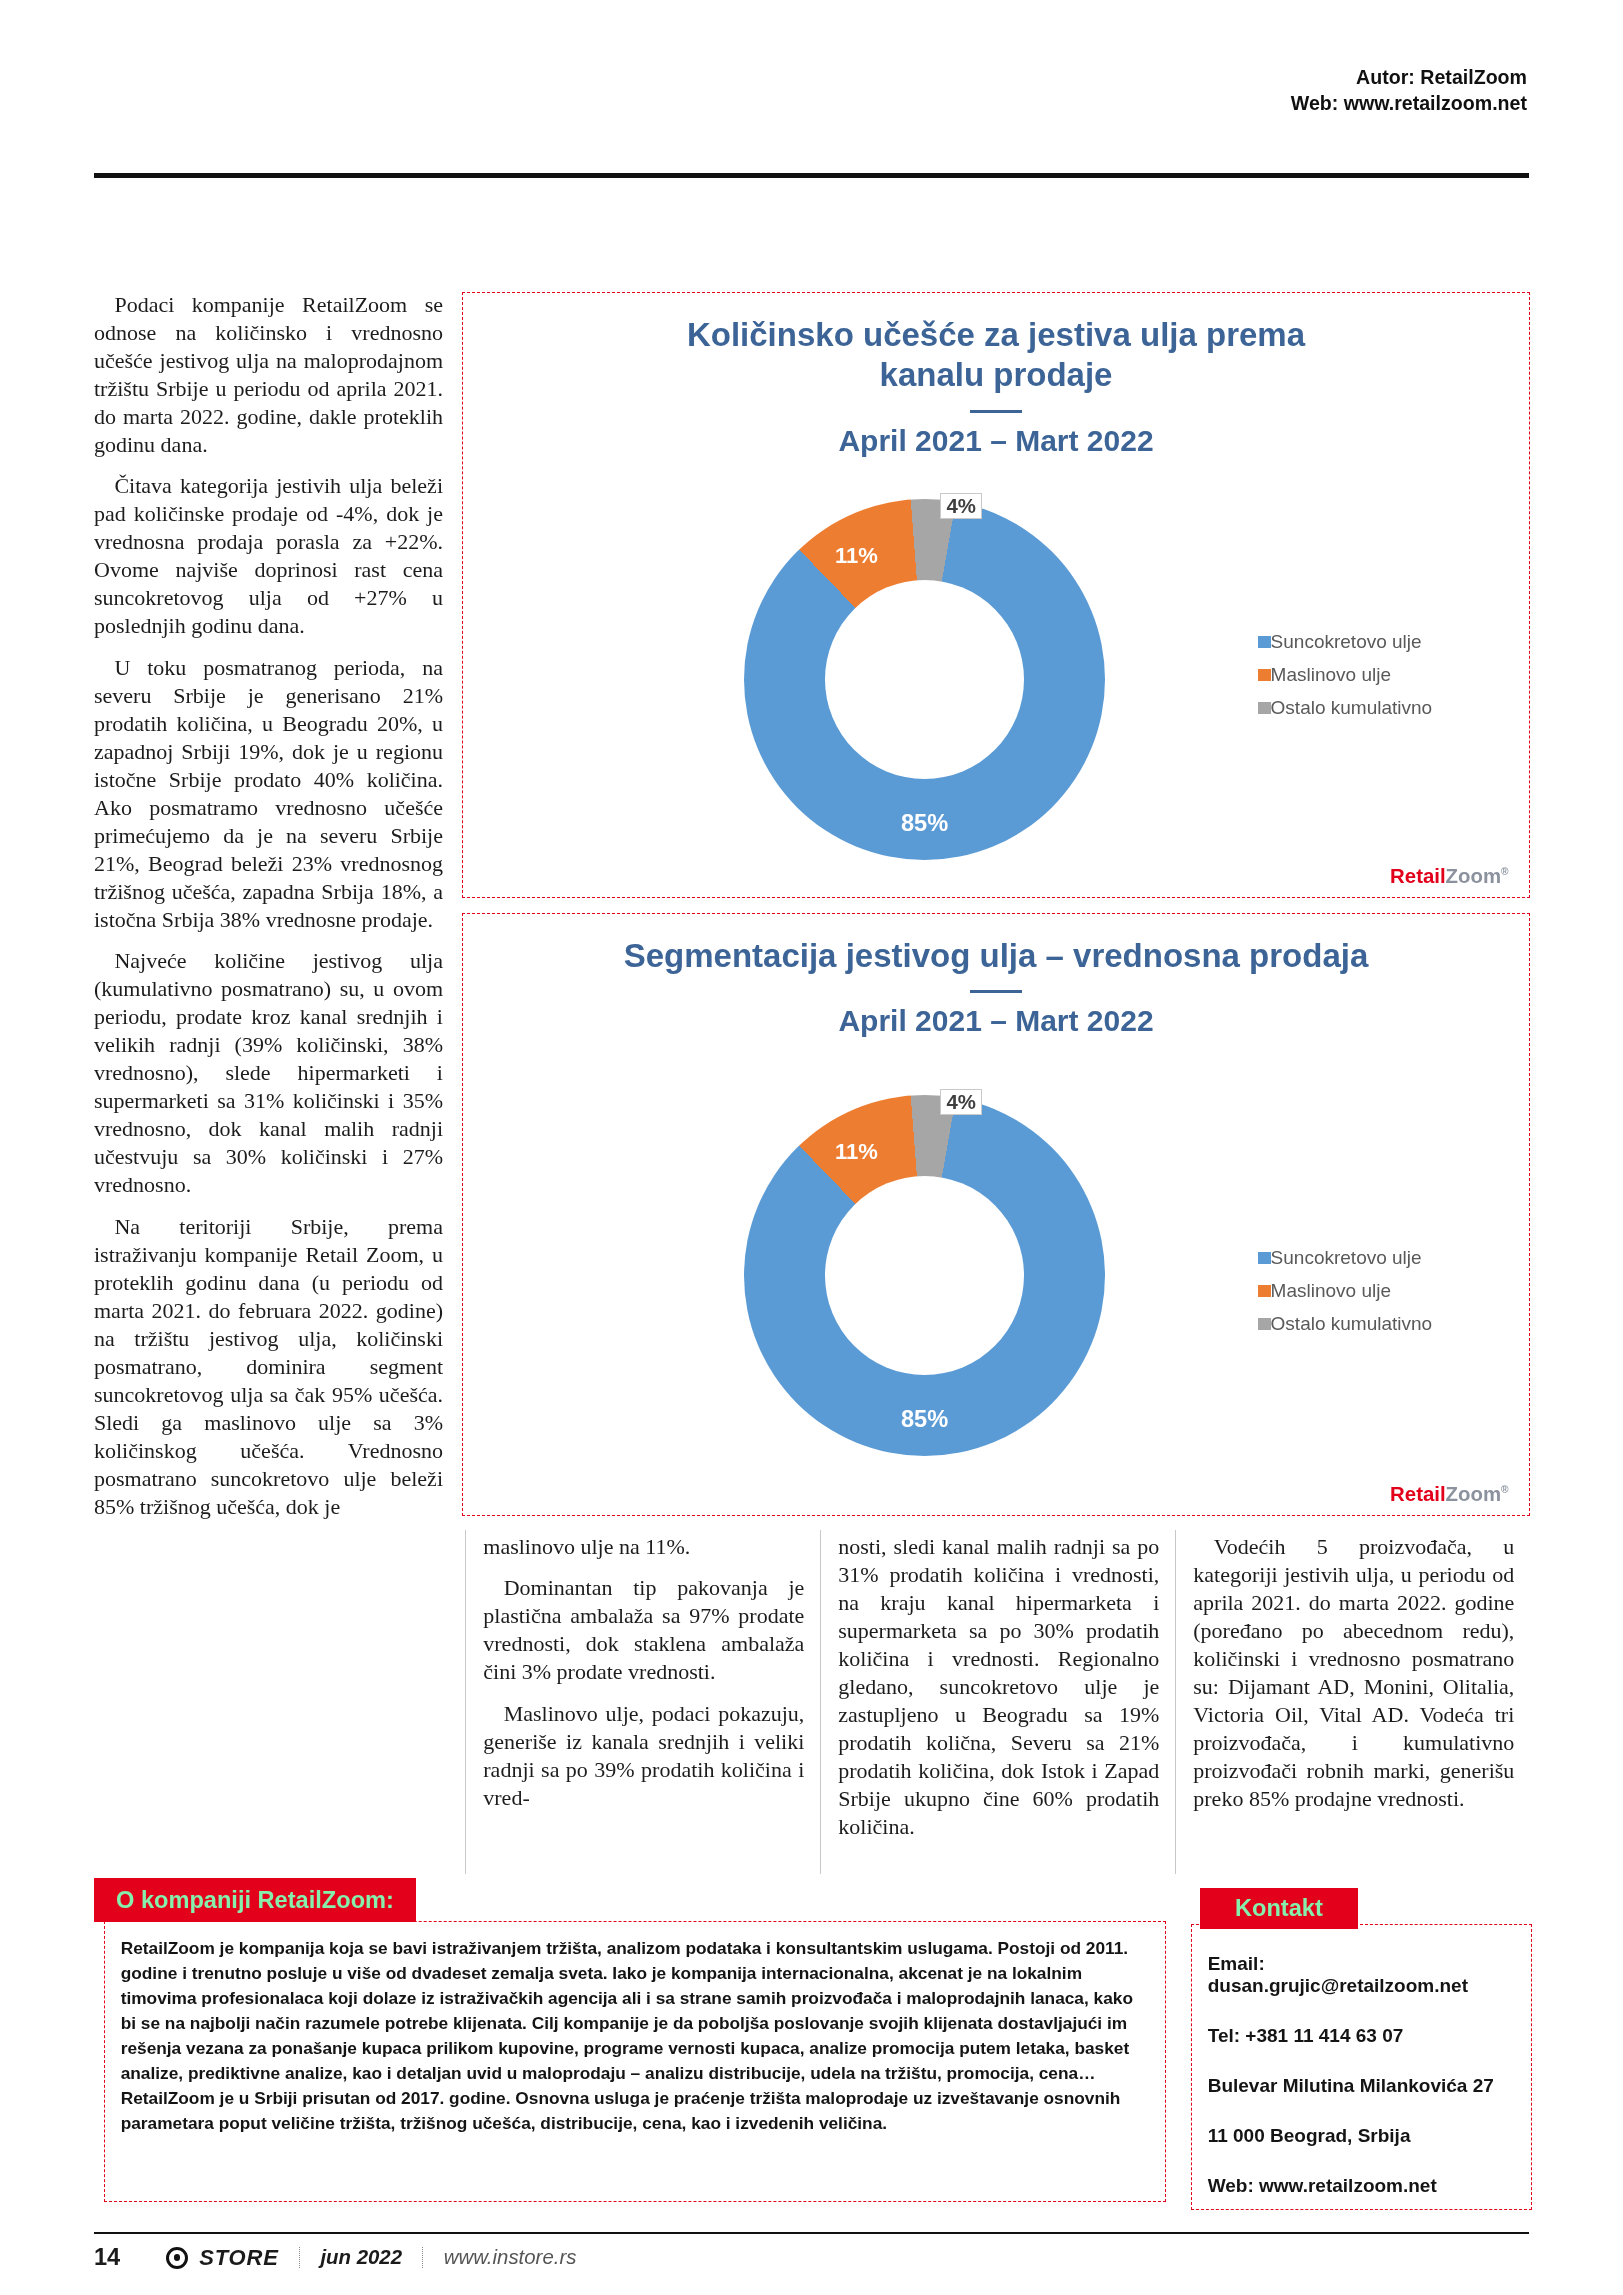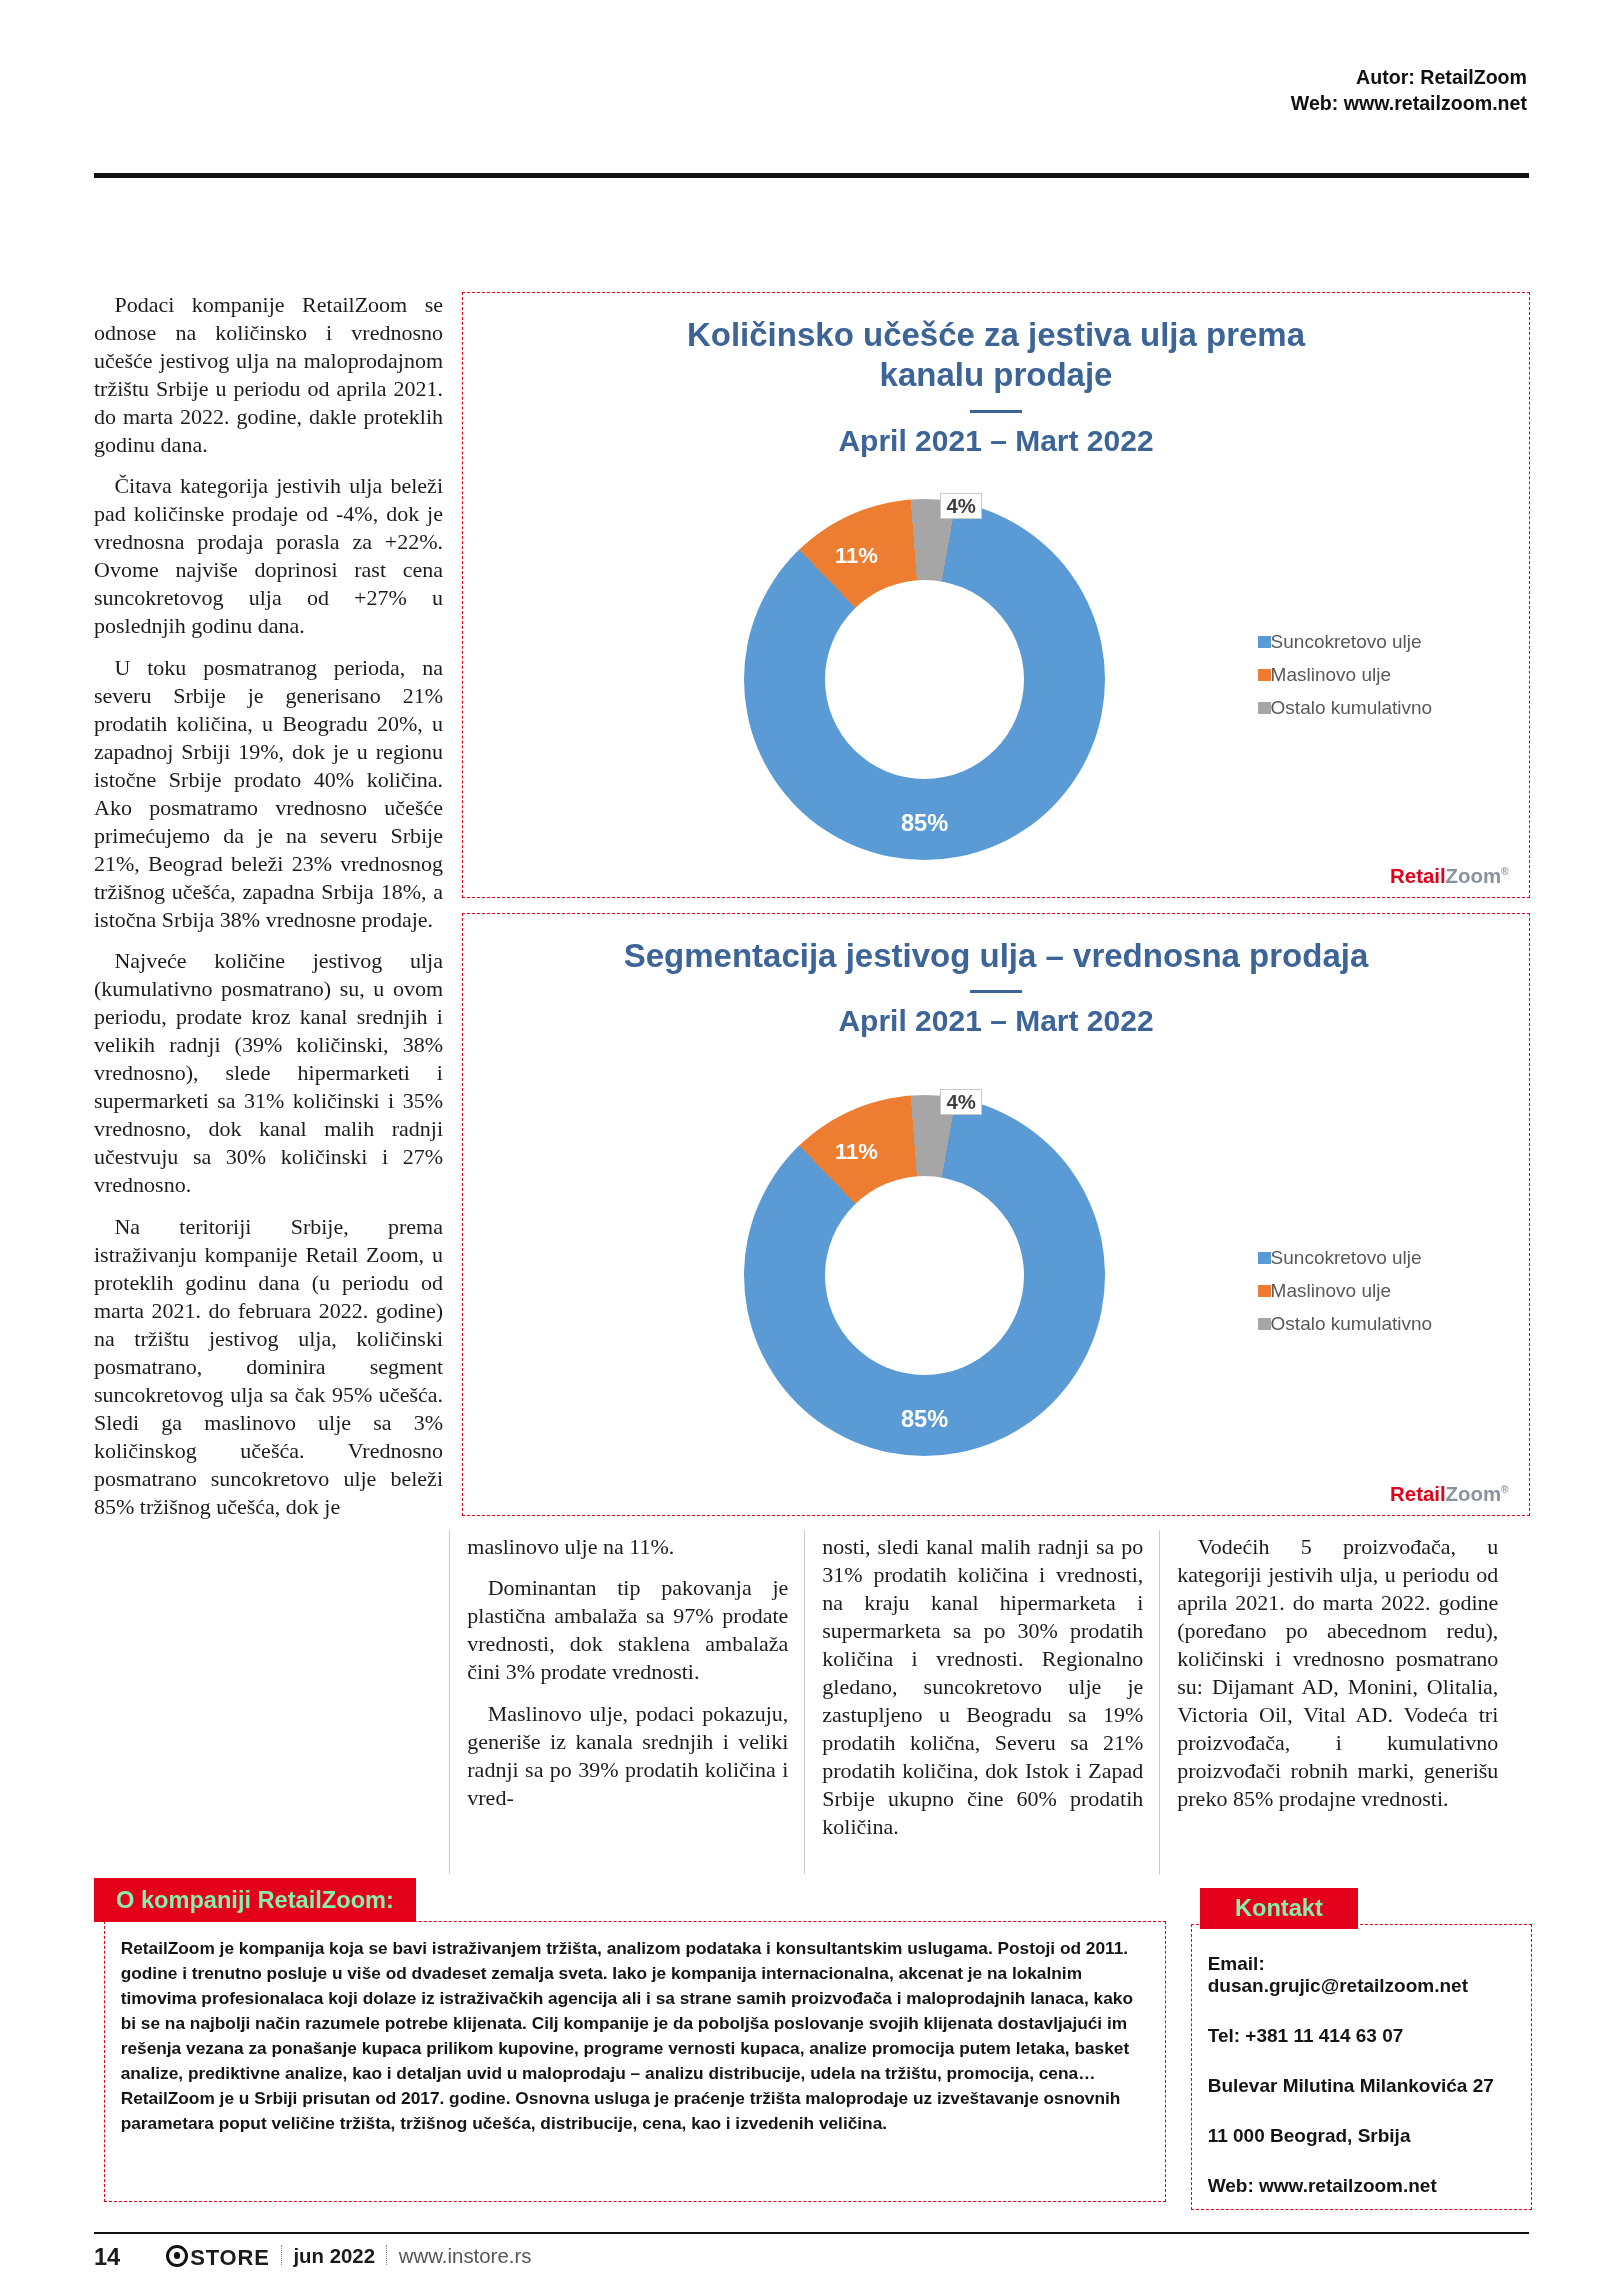--- a/index.html
+++ b/index.html
@@ -55,37 +55,37 @@
   .legend-row{display:flex;align-items:center;gap:0;margin-bottom:11px;}
   .swatch{width:12.6px;height:12.6px;flex:0 0 12.6px;}
   .legend-label{font-size:19px;color:#595959;}
 
   .rz-logo{position:absolute;right:20.4px;bottom:9.4px;font-size:20.4px;font-weight:bold;}
   .rz-logo .p1{color:var(--red);}
   .rz-logo .p2{color:#8b929e;}
   .rz-logo sup{font-size:10.2px;color:#8b929e;}
 
   
-  .bottom-cols{position:absolute;left:432px;top:1530px;width:1082px;height:344px;display:flex;overflow:hidden;padding-left:17px;}
+  .bottom-cols{position:absolute;left:448px;top:1530px;width:1082px;height:344px;display:flex;overflow:hidden;padding-left:17px;}
   .bcol{flex:1 1 0;padding:3.1px 15.7px 0 17.3px;border-left:0.8px solid #c9c9c9;overflow:hidden;}
 
   
   .badge{position:absolute;background:var(--red);color:#86efac;font-weight:bold;font-size:23.6px;z-index:2;}
   .about-badge{left:94px;top:1878px;padding:8.6px 22px;}
   .about-box{position:absolute;left:104px;top:1921px;width:1062px;height:281px;border:1.6px dashed var(--red);padding:14px 19px 0 15.7px;}
   .about-box p{font-size:17.3px;font-weight:bold;line-height:25px;color:#141414;text-align:left;}
   .contact-badge{left:1200px;top:1888px;padding:7px 35px;}
   .contact-box{position:absolute;left:1191px;top:1924px;width:341px;height:286px;border:1.6px dashed var(--red);padding:28px 12.6px 0 15.7px;}
   .contact-box .cline{font-size:19px;font-weight:bold;color:#141414;margin-bottom:28px;}
 
   
   .footer-rule{position:absolute;left:94px;top:2232px;width:1435px;height:2.4px;background:#111;}
   .footer{position:absolute;left:94px;top:2244px;width:1435px;display:flex;align-items:center;}
   .page-number{font-size:23.6px;font-weight:bold;}
-  .footer-brand{display:flex;margin-left:46px;gap:2px;}
+  .footer-brand{display:flex;align-items:center;margin-left:46px;gap:11px;font-style:italic;}
   .store-logo{width:22px;height:22px;border:3.1px solid #111;border-radius:50%;display:inline-flex;align-items:center;justify-content:center;}
   .store-logo::after{content:"";width:6.3px;height:6.3px;background:#111;border-radius:50%;}
   .magazine-name{font-size:22px;font-weight:bold;letter-spacing:0.8px;}
   .fsep{width:0;height:20.4px;border-left:1.6px dotted #8a8a8a;margin:0 9.4px;}
   .issue-date{font-size:20.4px;font-weight:bold;}
   .website{font-size:20.4px;color:#555;}
 </style>
 </head>
 <body>
 

